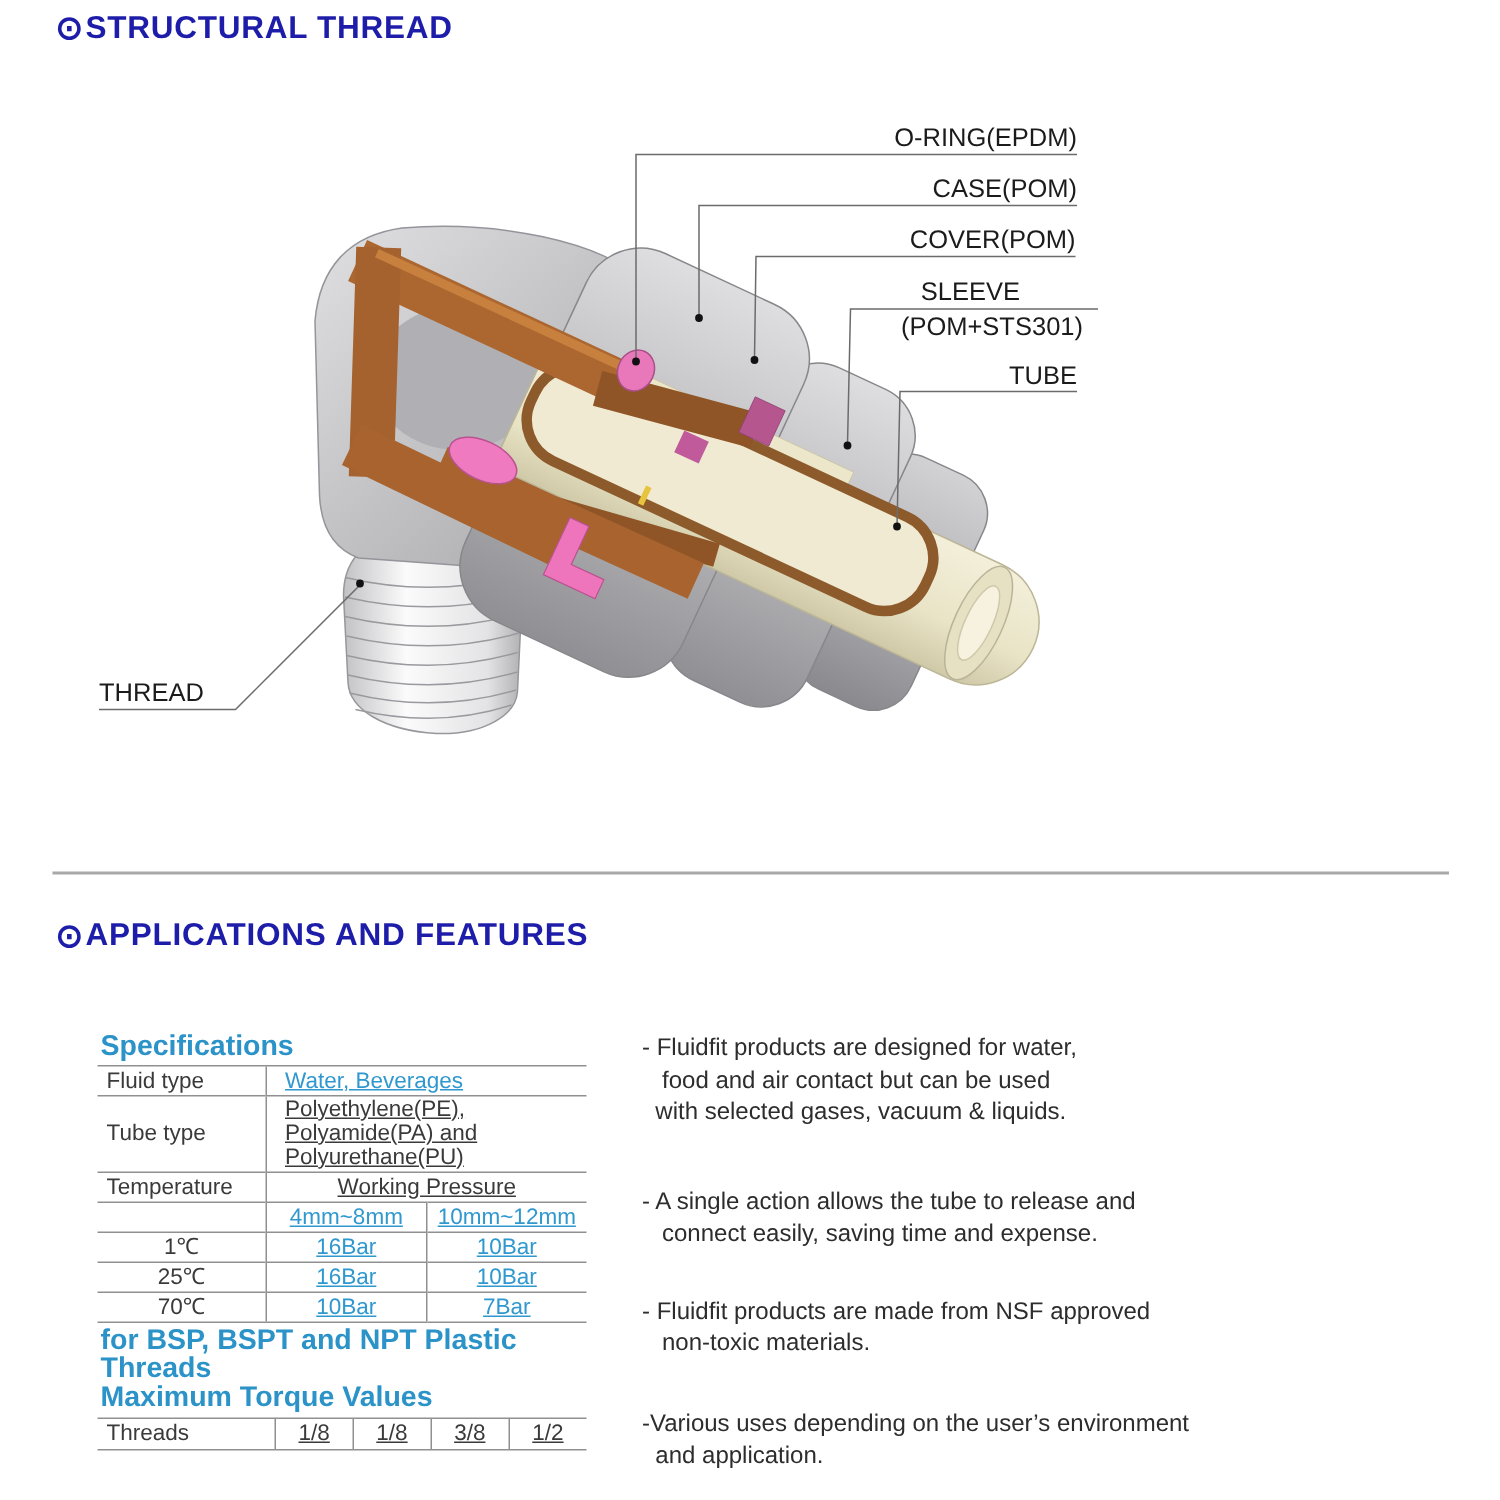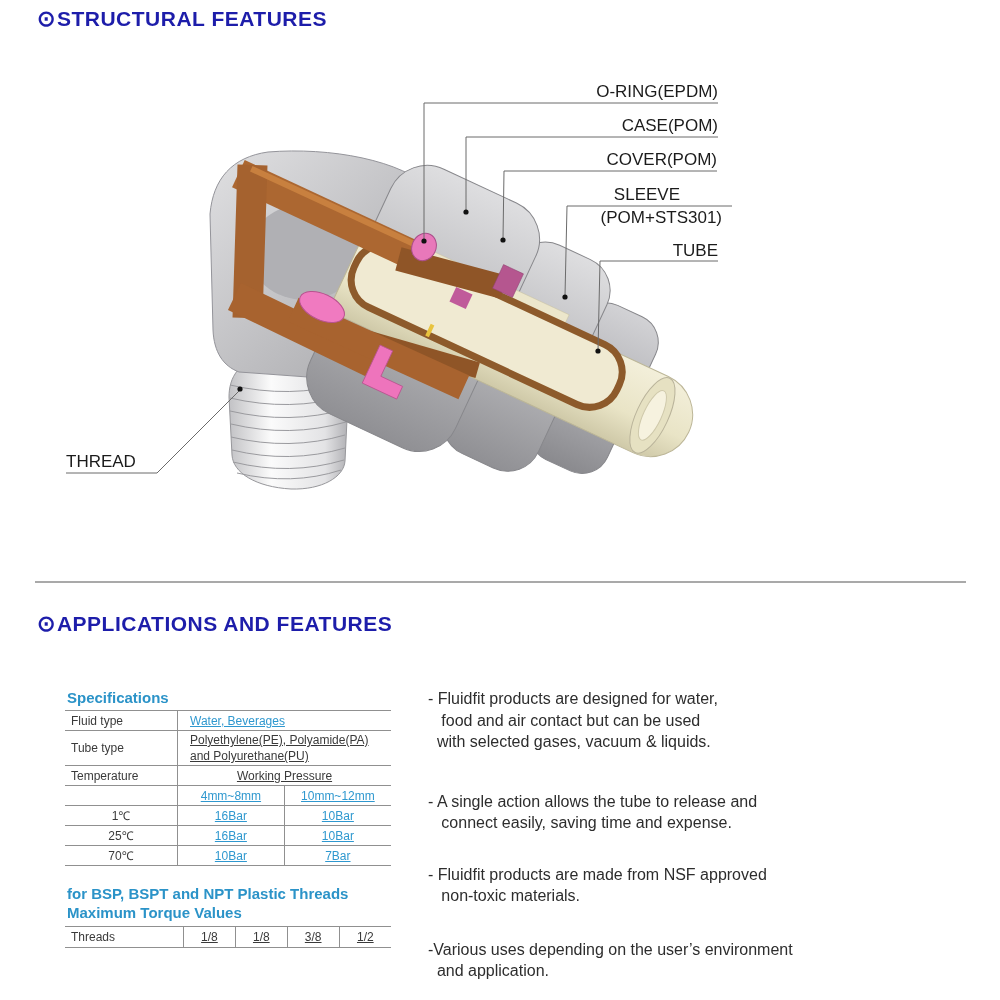--- a/index.html
+++ b/index.html
@@ -12,22 +12,22 @@
     color:#1d1daa;font-weight:bold;font-size:21px;letter-spacing:0.5px;white-space:nowrap;
   }
   .section-title .bullet{font-size:22px;margin-right:1px;line-height:1;}
   #title-structural{top:7px;}
   #title-applications{top:612px;}
   #diagram-svg{position:absolute;left:0;top:0;width:1000px;height:560px;}
   #divider{position:absolute;left:35px;top:581px;width:931px;height:2px;background:#a9a9a9;}
 
   
   #spec-block{position:absolute;left:65px;top:688px;width:326px;}
-  .tbl-title{color:#2b93c8;font-weight:bold;font-size:15px;margin:0 0 3px 2px;line-height:19px;}
-  table.datatable{border-collapse:collapse;width:326px;font-size:12px;color:#3a3a3a;table-layout:fixed;}
+  .tbl-title{color:#2b93c8;font-weight:bold;font-size:19px;margin:0 0 3px 2px;line-height:19px;}
+  table.datatable{border-collapse:collapse;width:326px;font-size:15px;color:#3a3a3a;table-layout:fixed;}
   table.datatable td{border-top:1px solid #909090;padding:1px 6px;height:17px;line-height:16px;vertical-align:middle;}
   table.datatable tr:last-child td{border-bottom:1px solid #909090;}
   td.vl{border-left:1px solid #909090;text-decoration:underline;}
   td.lbl{width:100px;}
   td.c{text-align:center;}
   .blue{color:#2f98cf;}
   #torque-block{position:absolute;left:65px;top:884px;width:326px;}
   #torque-block .tbl-title{margin-bottom:4px;}
   table.torque td{height:18px;}
 
@@ -146,21 +146,21 @@
   <text class="dlabel" x="718" y="131" text-anchor="end">CASE(POM)</text>
   <text class="dlabel" x="717" y="165" text-anchor="end">COVER(POM)</text>
   <text class="dlabel" x="680" y="200" text-anchor="end">SLEEVE</text>
   <text class="dlabel" x="722" y="223" text-anchor="end">(POM+STS301)</text>
   <text class="dlabel" x="718" y="256" text-anchor="end">TUBE</text>
   <text class="dlabel" x="66" y="467">THREAD</text>
 </svg>
 
 <div class="section-title" id="title-structural">
   <span class="bullet">⊙</span>
-  <span>STRUCTURAL FEATURES</span>
+  <span>STRUCTURAL THREAD</span>
 </div>
 
 <div id="divider"></div>
 
 <div class="section-title" id="title-applications">
   <span class="bullet">⊙</span>
   <span>APPLICATIONS AND FEATURES</span>
 </div>
 
 <div id="spec-block">

